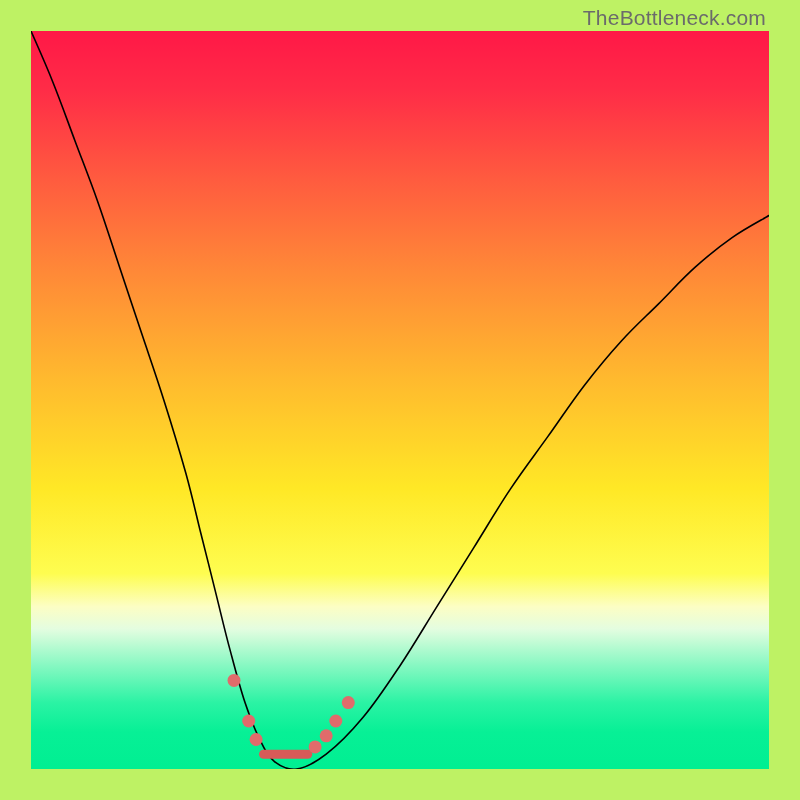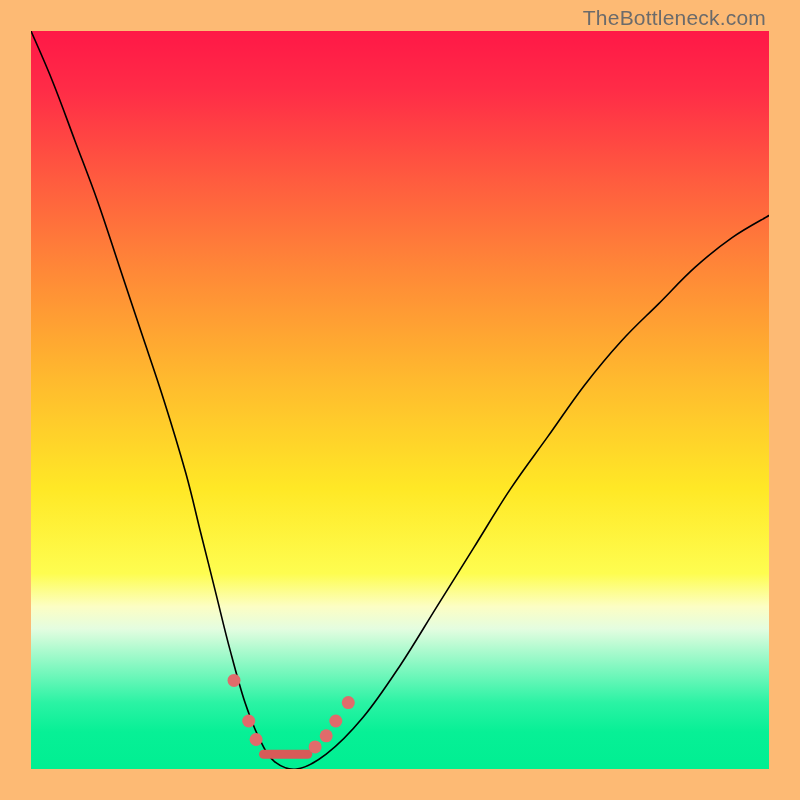--- a/index.html
+++ b/index.html
@@ -8,21 +8,21 @@
     width: 800px;
     height: 800px;
     overflow: hidden;
     background: #000;
     font-family: Arial, Helvetica, sans-serif;
   }
   .frame {
     position: relative;
     width: 800px;
     height: 800px;
-    background: #fdba74;
+    background: #bef264;
   }
   .plot-area {
     position: absolute;
     left: 31px;
     top: 31px;
     width: 738px;
     height: 738px;
     
     background: linear-gradient(
       to bottom,

